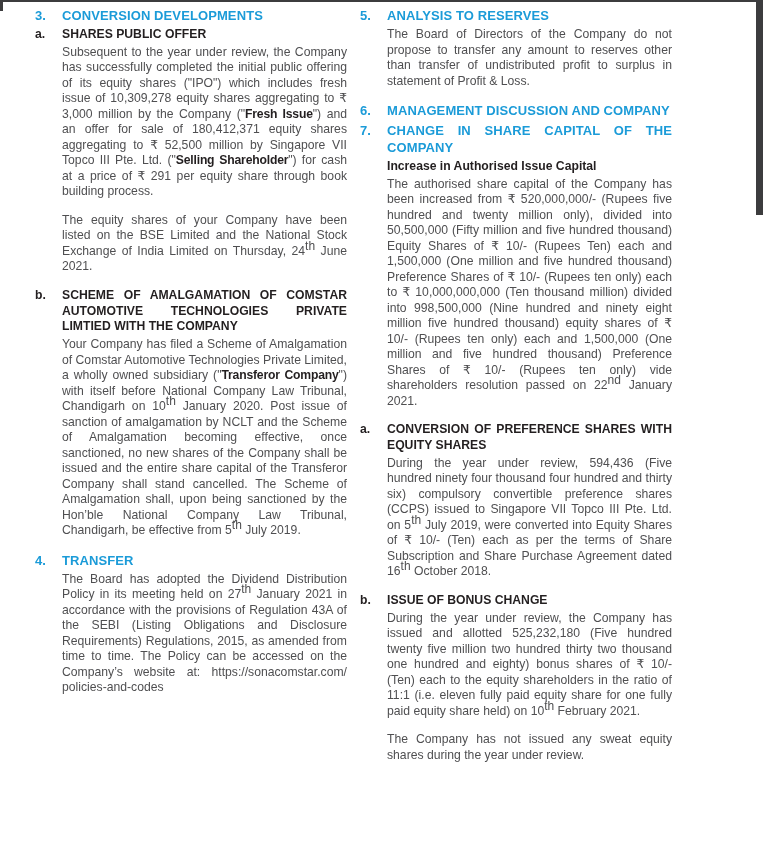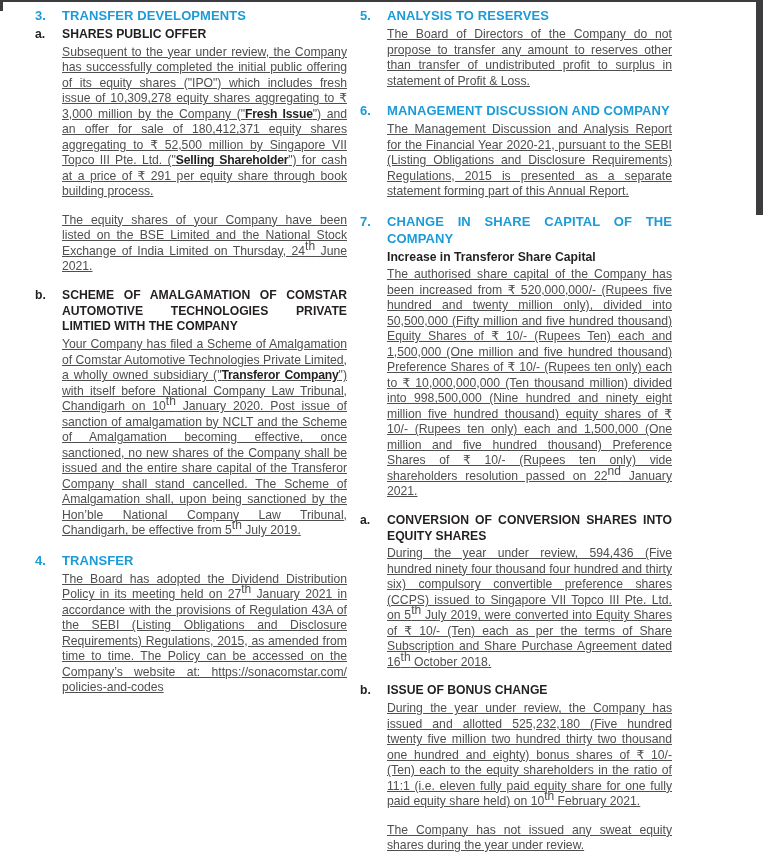--- a/index.html
+++ b/index.html
@@ -55,41 +55,40 @@
     font-size: 12.2px; line-height: 15.8px; font-weight: bold;
     margin: 0 0 2px;
   }
 
   p.body {
     margin: 0 0 13px;
     color: var(--body-text);
     font-size: 12.2px; line-height: 15.5px;
     text-align: justify;
     overflow-wrap: break-word;
-    text-decoration: underline;
   }
   .subsec { margin: 0; }
 
   p.body b { color: var(--dark-heading); letter-spacing: -0.2px; }
   p.body sup { font-size: 12px; line-height: 0; vertical-align: super; }
 </style>
 </head>
 <body>
 
 <div class="page">
   <div class="edge-top"></div>
   <div class="edge-left"></div>
   <div class="edge-right"></div>
 
   <div class="col col-left">
 
     <section>
       <h2 class="sec-h">
         <span class="num">3.</span>
-        <span class="t">TRANSFER DEVELOPMENTS</span>
+        <span class="t">CONVERSION DEVELOPMENTS</span>
       </h2>
 
       <div class="subsec">
         <h3 class="sub-h">
           <span class="num">a.</span>
           <span class="t">SHARES PUBLIC OFFER</span>
         </h3>
         <div class="indent">
           <p class="body">Subsequent to the year under review, the Company has successfully completed the initial public offering of its equity shares ("IPO") which includes fresh issue of 10,309,278 equity shares aggregating to ₹ 3,000 million by the Company ("<b>Fresh Issue</b>") and an offer for sale of 180,412,371 equity shares aggregating to ₹ 52,500 million by Singapore VII Topco III Pte. Ltd. ("<b>Selling Shareholder</b>") for cash at a price of ₹ 291 per equity share through book building process.</p>
           <p class="body">The equity shares of your Company have been listed on the BSE Limited and the National Stock Exchange of India Limited on Thursday, 24<sup>th</sup> June 2021.</p>
@@ -128,39 +127,36 @@
       <div class="indent">
         <p class="body">The Board of Directors of the Company do not propose to transfer any amount to reserves other than transfer of undistributed profit to surplus in statement of Profit &amp; Loss.</p>
       </div>
     </section>
 
     <section>
       <h2 class="sec-h">
         <span class="num">6.</span>
         <span class="t">MANAGEMENT DISCUSSION AND COMPANY</span>
       </h2>
-      <div class="indent">
-        <p class="body">The Management Discussion and Analysis Report for the Financial Year 2020-21, pursuant to the SEBI (Listing Obligations and Disclosure Requirements) Regulations, 2015 is presented as a separate statement forming part of this Annual Report.</p>
-      </div>
     </section>
 
     <section>
       <h2 class="sec-h">
         <span class="num">7.</span>
         <span class="t">CHANGE IN SHARE CAPITAL OF THE COMPANY</span>
       </h2>
       <div class="indent">
-        <div class="h4">Increase in Transferor Share Capital</div>
+        <div class="h4">Increase in Authorised Issue Capital</div>
         <p class="body">The authorised share capital of the Company has been increased from ₹ 520,000,000/- (Rupees five hundred and twenty million only), divided into 50,500,000 (Fifty million and five hundred thousand) Equity Shares of ₹ 10/- (Rupees Ten) each and 1,500,000 (One million and five hundred thousand) Preference Shares of ₹ 10/- (Rupees ten only) each to ₹ 10,000,000,000 (Ten thousand million) divided into 998,500,000 (Nine hundred and ninety eight million five hundred thousand) equity shares of ₹ 10/- (Rupees ten only) each and 1,500,000 (One million and five hundred thousand) Preference Shares of ₹ 10/- (Rupees ten only) vide shareholders resolution passed on 22<sup>nd</sup> January 2021.</p>
       </div>
 
       <div class="subsec">
         <h3 class="sub-h">
           <span class="num">a.</span>
-          <span class="t">CONVERSION OF CONVERSION SHARES INTO EQUITY SHARES</span>
+          <span class="t">CONVERSION OF PREFERENCE SHARES WITH EQUITY SHARES</span>
         </h3>
         <div class="indent">
           <p class="body">During the year under review, 594,436 (Five hundred ninety four thousand four hundred and thirty six) compulsory convertible preference shares (CCPS) issued to Singapore VII Topco III Pte. Ltd. on 5<sup>th</sup> July 2019, were converted into Equity Shares of ₹ 10/- (Ten) each as per the terms of Share Subscription and Share Purchase Agreement dated 16<sup>th</sup> October 2018.</p>
         </div>
       </div>
 
       <div class="subsec">
         <h3 class="sub-h">
           <span class="num">b.</span>
           <span class="t">ISSUE OF BONUS CHANGE</span>

